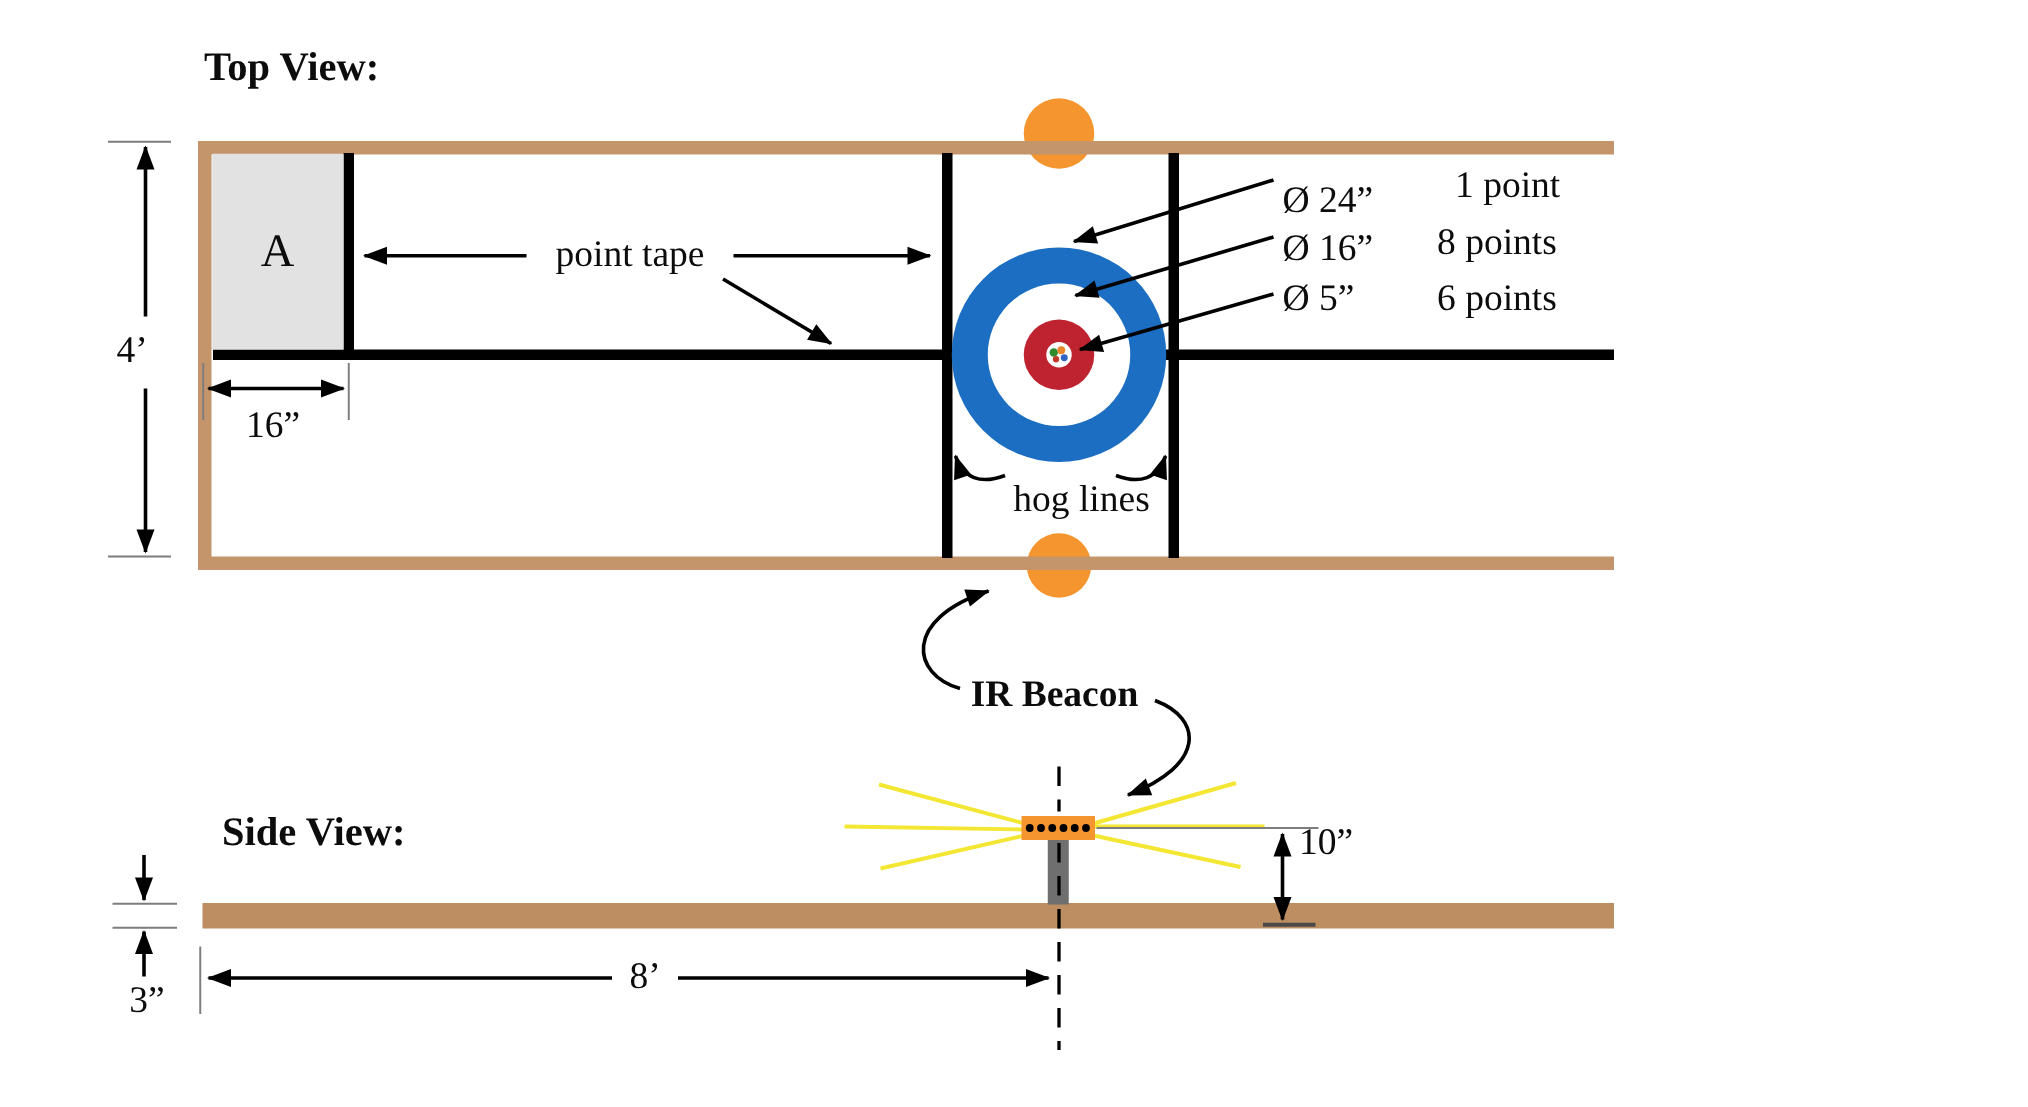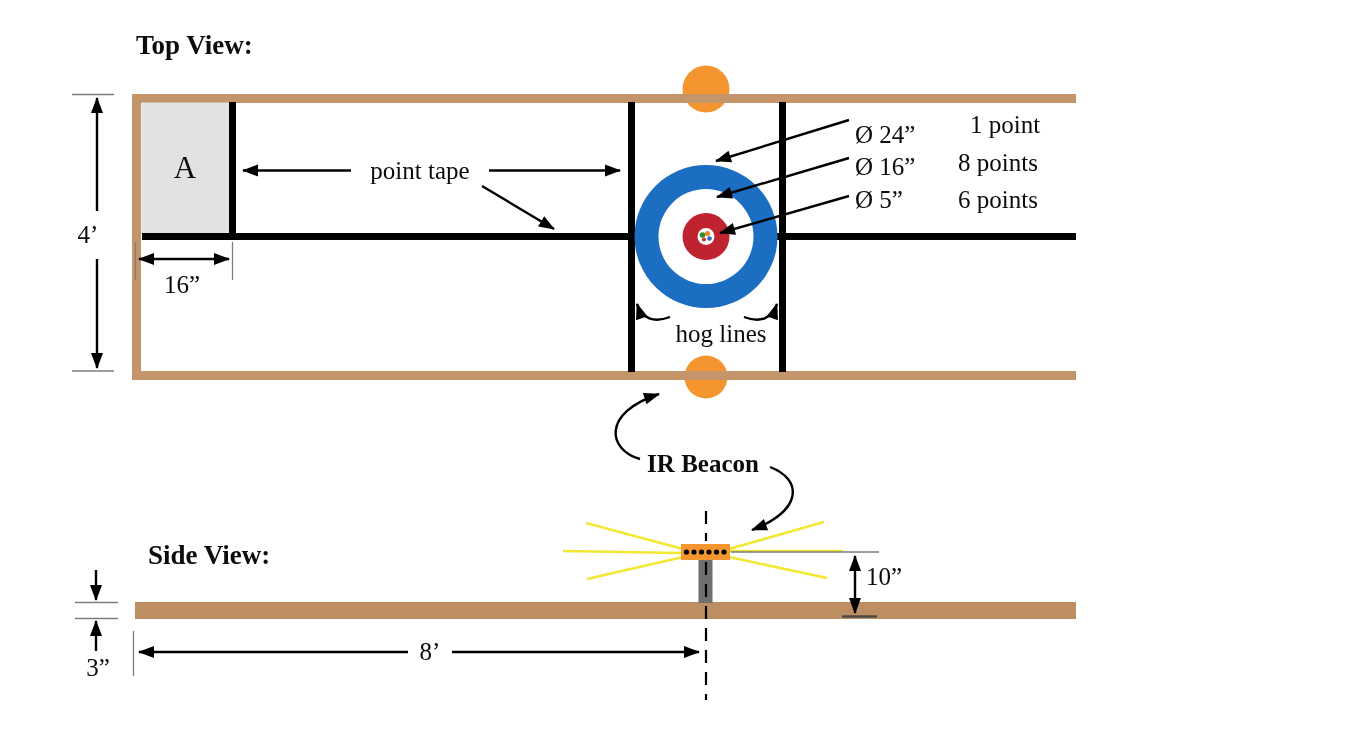--- a/index.html
+++ b/index.html
@@ -178,17 +178,17 @@
   <span class="lbl anchor-left" style="left:970px;top:124px;">1 point</span>
   <span class="lbl anchor-left" style="left:855px;top:166px;">Ø 16”</span>
   <span class="lbl anchor-left" style="left:958px;top:161.5px;">8 points</span>
   <span class="lbl anchor-left" style="left:855px;top:199px;">Ø 5”</span>
   <span class="lbl anchor-left" style="left:958px;top:199px;">6 points</span>
 
   <span class="lbl" style="left:703px;top:463px;font-weight:bold;">IR Beacon</span>
 
   <span class="lbl title anchor-left" style="left:138px;top:555px;margin-left:10px;">Side View:</span>
 
-  <span class="lbl anchor-left" style="left:866px;top:576px;">10”</span>
+  <span class="lbl anchor-left" style="left:866px;top:562px;">10”</span>
   <span class="lbl" style="left:98px;top:667px;">3”</span>
   <span class="lbl" style="left:430px;top:651px;">8’</span>
 
 </div>
 
 </body></html>

